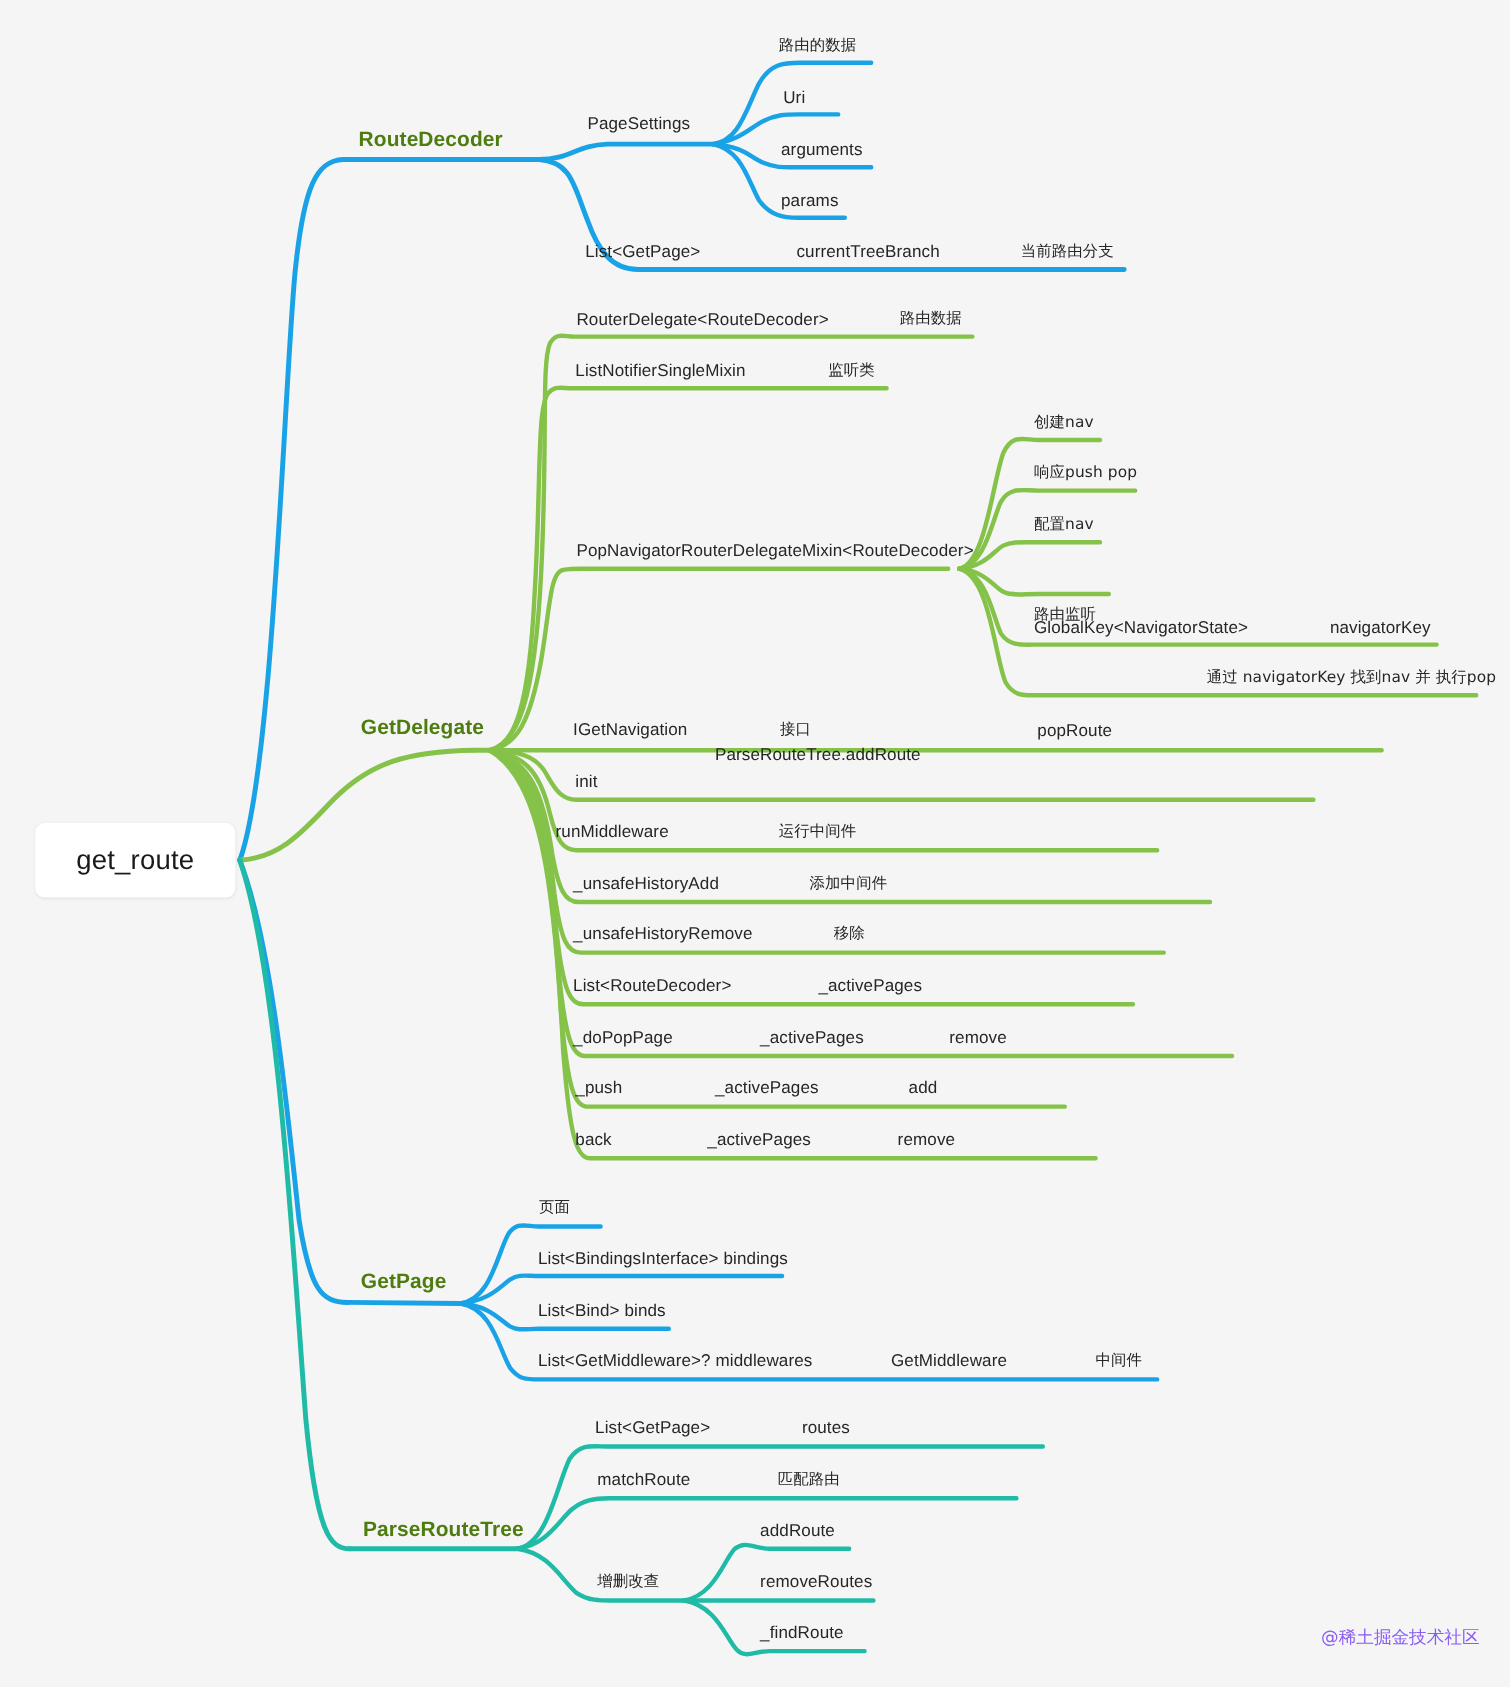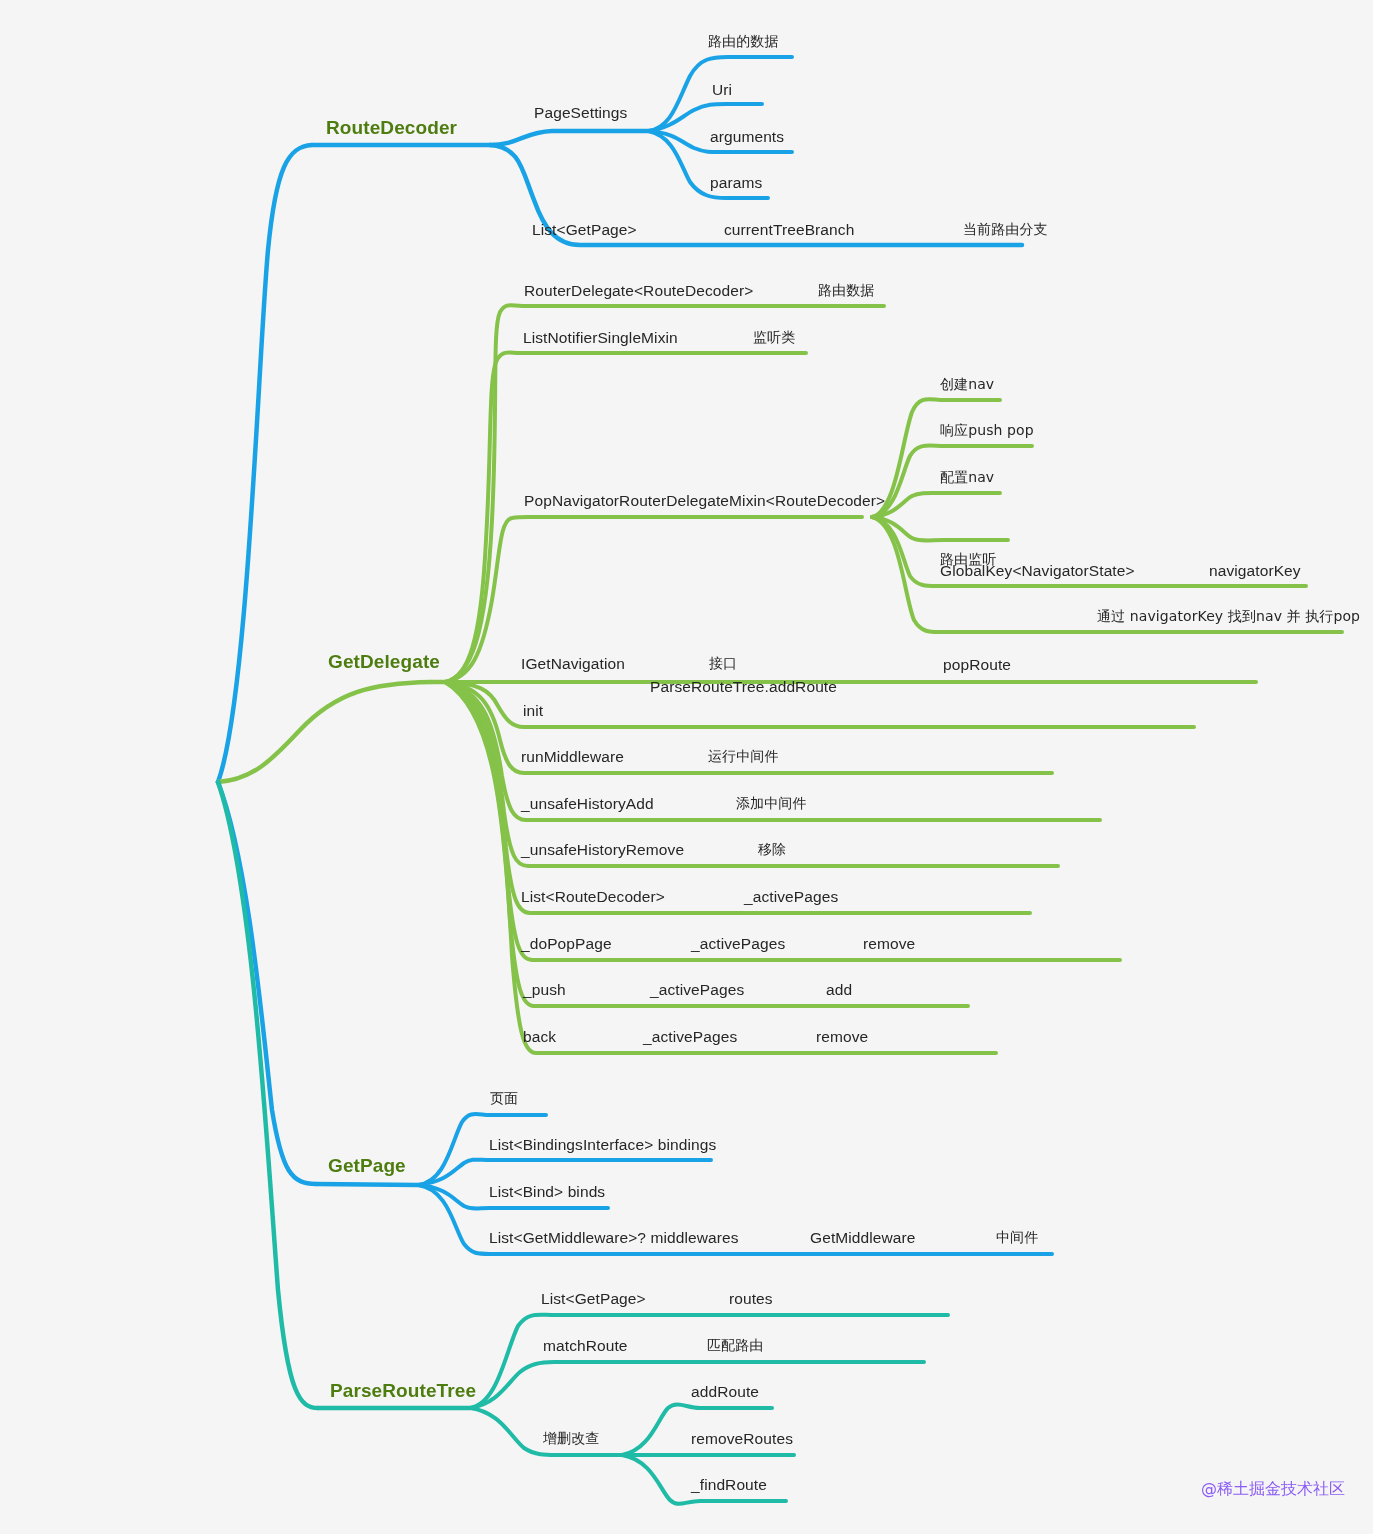--- a/index.html
+++ b/index.html
@@ -98,51 +98,54 @@
       <path d="M470,1408 C498,1404 508,1382 520,1372 C530,1364 540,1362 554,1362 L924,1362" stroke="#1fbba6" stroke-width="4"></path>
       <path d="M470,1408 C500,1412 510,1436 524,1448 C536,1456 548,1455 562,1455 L622,1455" stroke="#1fbba6" stroke-width="4"></path>
 
       <path d="M622,1455 C650,1450 658,1418 668,1408 C678,1400 686,1408 700,1408 L772,1408" stroke="#1fbba6" stroke-width="4"></path>
       <path d="M622,1455 L794,1455" stroke="#1fbba6" stroke-width="4"></path>
       <path d="M622,1455 C652,1460 660,1490 670,1500 C678,1508 686,1501 700,1501 L786,1501" stroke="#1fbba6" stroke-width="4"></path>
 
     </g>
   </svg>
 
+  <div id="root-node">
+    <span>get_route</span>
+  </div>
 
   <div id="watermark">@稀土掘金技术社区</div>
 
 <div class="lbl l1" style="left: 326px; top: 118px;">RouteDecoder</div>
     <div class="lbl" style="left: 534px; top: 105px;">PageSettings</div>
     <div class="lbl cn" style="left: 708px; top: 34px;">路由的数据</div>
     <div class="lbl" style="left: 712px; top: 82px;">Uri</div>
     <div class="lbl" style="left: 710px; top: 129px;">arguments</div>
     <div class="lbl" style="left: 710px; top: 175px;">params</div>
     <div class="lbl" style="left: 532px; top: 222px;">List&lt;GetPage&gt;</div>
     <div class="lbl" style="left: 724px; top: 222px;">currentTreeBranch</div>
-    <div class="lbl cn" style="left: 928px; top: 222px; margin-left: 35px;">当前路由分支</div>
+    <div class="lbl cn" style="left: 928px; top: 222px;">当前路由分支</div>
     <div class="lbl" style="left: 524px; top: 283px;">RouterDelegate&lt;RouteDecoder&gt;</div>
     <div class="lbl cn" style="left: 818px; top: 283px;">路由数据</div>
     <div class="lbl" style="left: 523px; top: 330px;">ListNotifierSingleMixin</div>
     <div class="lbl cn" style="left: 753px; top: 330px;">监听类</div>
     <div class="lbl" style="left: 524px; top: 493px;">PopNavigatorRouterDelegateMixin&lt;RouteDecoder&gt;</div>
     <div class="lbl cn" style="left: 940px; top: 377px;">创建nav</div>
     <div class="lbl cn" style="left: 940px; top: 423px;">响应push pop</div>
     <div class="lbl cn" style="left: 940px; top: 470px;">配置nav</div>
     <div class="lbl cn" style="left: 940px; top: 516px; margin-top: 36px;">路由监听</div>
     <div class="lbl" style="left: 940px; top: 563px;">GlobalKey&lt;NavigatorState&gt;</div>
     <div class="lbl" style="left: 1209px; top: 563px;">navigatorKey</div>
     <div class="lbl" style="left: 943px; top: 609px; margin-top: 48px;">popRoute</div>
     <div class="lbl cn" style="left: 1097px; top: 609px;">通过 navigatorKey 找到nav 并 执行pop</div>
     <div class="lbl l1" style="left: 328px; top: 652px;">GetDelegate</div>
     <div class="lbl" style="left: 521px; top: 656px;">IGetNavigation</div>
     <div class="lbl cn" style="left: 709px; top: 656px;">接口</div>
     <div class="lbl" style="left: 523px; top: 703px;">init</div>
     <div class="lbl" style="left: 650px; top: 679px; text-align: right;">ParseRouteTree.addRoute</div>
-    <div class="lbl" style="left: 521px; top: 749px;">runMiddleware</div>
+    <div class="lbl" style="left: 505px; top: 749px;">runMiddleware</div>
     <div class="lbl cn" style="left: 708px; top: 749px;">运行中间件</div>
     <div class="lbl" style="left: 521px; top: 796px;">_unsafeHistoryAdd</div>
     <div class="lbl cn" style="left: 736px; top: 796px;">添加中间件</div>
     <div class="lbl" style="left: 521px; top: 842px;">_unsafeHistoryRemove</div>
     <div class="lbl cn" style="left: 758px; top: 842px;">移除</div>
     <div class="lbl" style="left: 521px; top: 889px;">List&lt;RouteDecoder&gt;</div>
     <div class="lbl" style="left: 744px; top: 889px;">_activePages</div>
     <div class="lbl" style="left: 521px; top: 936px;">_doPopPage</div>
     <div class="lbl" style="left: 691px; top: 936px;">_activePages</div>
     <div class="lbl" style="left: 863px; top: 936px;">remove</div>

